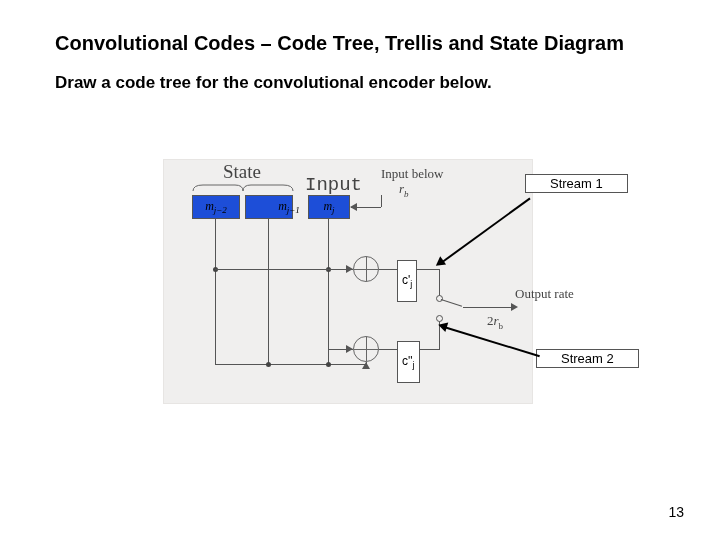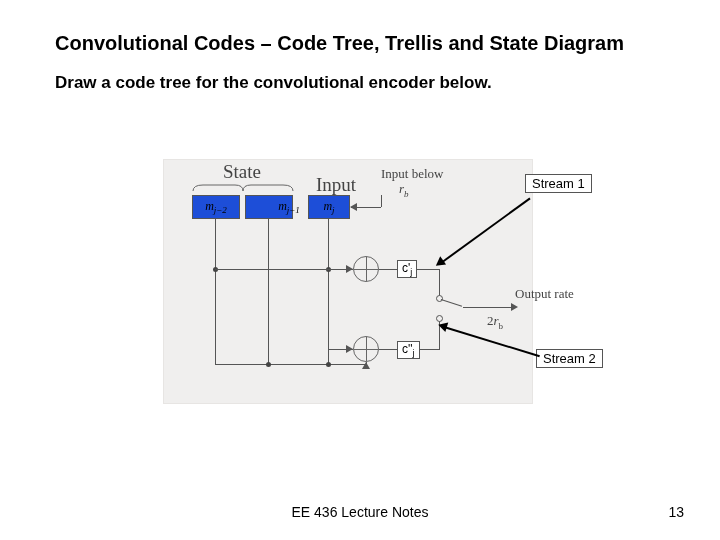--- a/index.html
+++ b/index.html
@@ -4,22 +4,22 @@
 <style>
   * { box-sizing: border-box; margin: 0; padding: 0; }
   html, body { width: 720px; height: 540px; font-family: Arial, sans-serif; background: #fff; color: #000; }
   .page { width: 720px; height: 540px; position: relative; padding: 32px 50px 0 55px; }
   .title { font-size: 20px; font-weight: bold; margin-bottom: 18px; }
   .prompt { font-size: 17px; font-weight: bold; margin-bottom: 46px; }
   .figure-wrap { position: relative; width: 610px; height: 270px; margin-left: 8px; }
   
   .img-bg { position: absolute; left: 100px; top: 20px; width: 370px; height: 245px; background: #f0efee; border: 1px solid #e7e5e3; }
   
-  .chip { position: absolute; background: #fff; border: 1px solid #555; font-size: 13px; padding: 1px 6px; font-family: Arial, sans-serif; }
-  .chip-small { font-size: 12px; padding: 0 4px; }
+  .chip { position: absolute; background: #fff; border: 1px solid #555; font-size: 13px; padding: 1px 24px; font-family: Arial, sans-serif; }
+  .chip-small { font-size: 12px; padding: 12px 4px; }
   sub { font-size: 9px; }
   
   .reg { position: absolute; border: 1px solid #555; background: #1d4ed8; width: 48px; height: 24px; }
   .reg-input { width: 42px; }
   .reg-lbl { position: absolute; font-size: 12px; font-family: 'Times New Roman', serif; font-style: italic; width: 100%; text-align: center; top: 3px; }
   
   .xor { position: absolute; width: 26px; height: 26px; border: 1px solid #666; border-radius: 50%; background: #f0efee; }
   .xor::before, .xor::after { content: ""; position: absolute; background: #666; }
   .xor::before { left: 50%; top: 0; width: 1px; height: 100%; }
   .xor::after { top: 50%; left: 0; height: 1px; width: 100%; }
@@ -56,21 +56,21 @@
 
     <div class="img-bg"></div>
 
     <div class="img-txt" style="left:160px; top:22px;">State</div>
     <div class="brace" style="left:128px; top:40px;">
       <svg viewBox="0 0 104 10">
           <path d="M2 8 Q2 2 12 2 L44 2 Q52 2 52 8 Q52 2 60 2 L92 2 Q102 2 102 8" fill="none" stroke="#666" stroke-width="1"></path>
         </svg>
     </div>
 
-    <div class="img-txt" style="left:253px; top:35px;">Input</div>
+    <div class="img-txt" style="left:242px; top:35px;font-family:Liberation Mono, monospace;">Input</div>
 
     <div class="img-txt" style="left:318px; top:27px; font-size:13px;">Input below</div>
     <div class="img-txt" style="left:336px; top:42px; font-style:italic; font-size:13px;">r<sub>b</sub></div>
 
     <div class="reg" style="left:129px; top:56px;">
       <div class="reg-lbl"><span style="font-style:italic">m</span><sub>j−2</sub></div>
     </div>
     <div class="reg" style="left:182px; top:56px;padding-left:20px;">
       <div class="reg-lbl"><span style="font-style:italic">m</span><sub>j−1</sub></div>
     </div>
@@ -139,15 +139,14 @@
     </div>
 
     <div class="chip" style="left:473px; top:210px;">Stream 2</div>
     <div>
       <div class="ov-line" style="left:381px; top:187px; width:100px; height:2px; transform-origin:left center; transform:rotate(17deg);"></div>
       <div class="ov-arr" style="left:375px; top:182px; transform:rotate(17deg);"></div>
     </div>
 
   </div>
 
-  <div class="footer">EE 436 Lecture Notes</div>
   <div class="pagenum">13</div>
 </div>
 
 </body></html>

